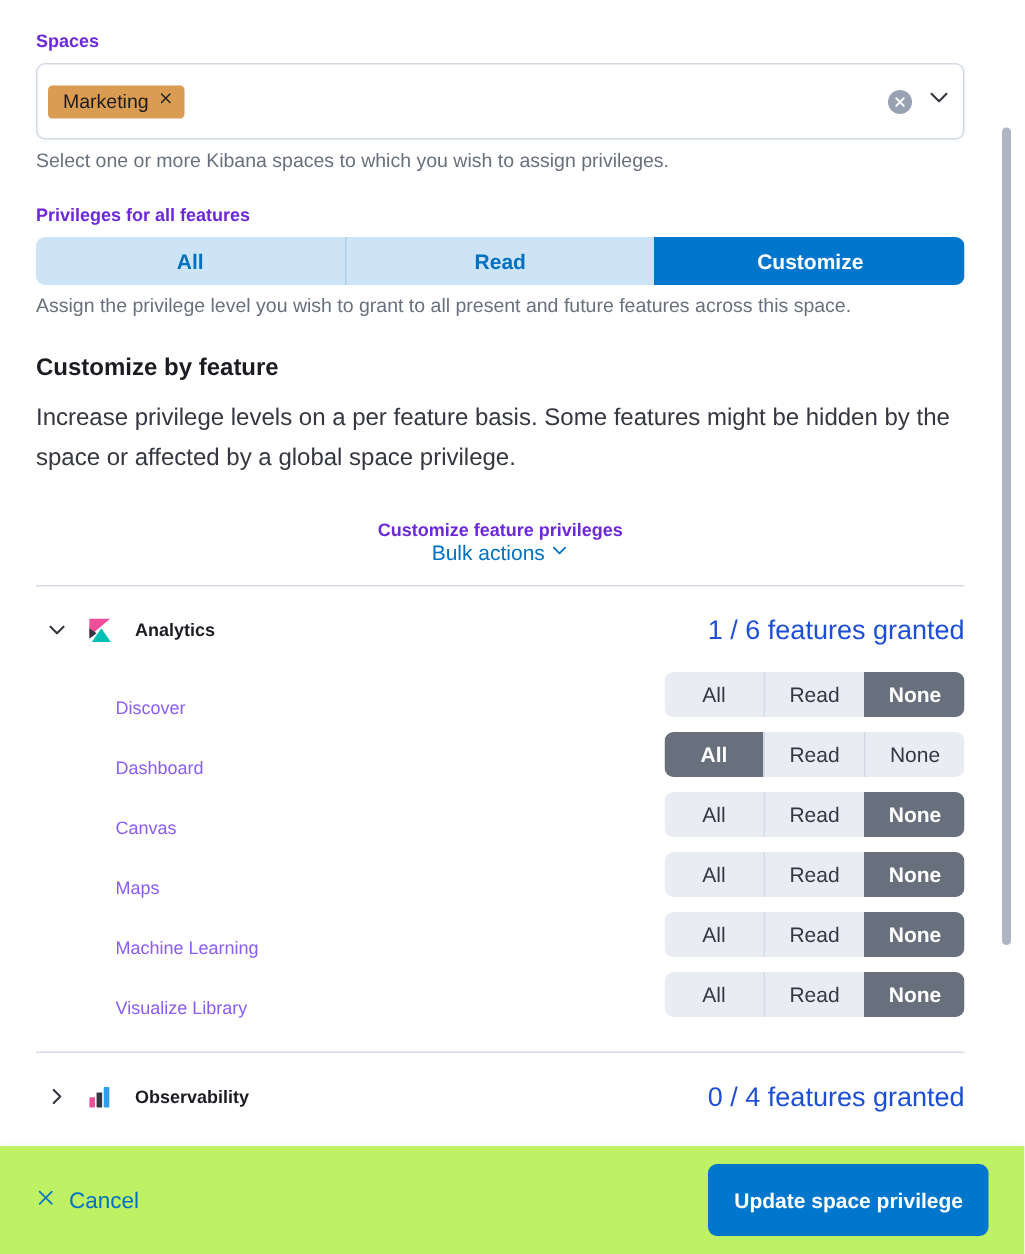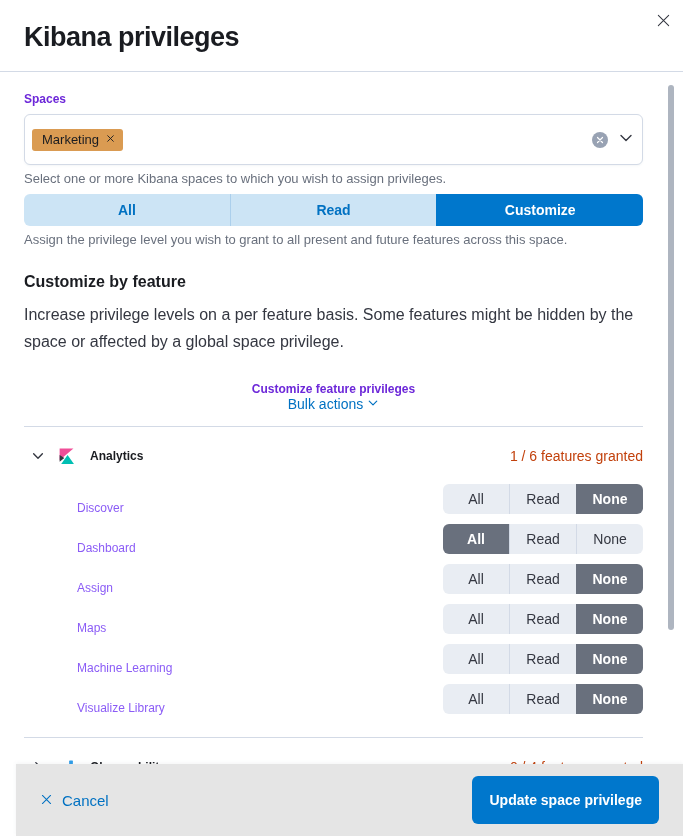--- a/index.html
+++ b/index.html
@@ -46,59 +46,49 @@
   .bulk-actions { color:#0071C2; font-size:14px; background:none; border:none; cursor:pointer;
     font-family:inherit; display:flex; gap:4px; }
   .divider { border:none; border-top:1px solid #D3DAE6; margin-top:14px; }
 
   
   .category-header { display:flex; align-items:center; height:46px; margin-top:6px; }
   .cat-toggle { background:none; border:none; cursor:pointer; width:20px; height:20px;
     display:flex; align-items:center; justify-content:center; margin-left:4px; }
   .cat-icon { margin-left:10px; width:17px; height:17px; display:flex; }
   .cat-name { margin-left:15px; font-size:12px; font-weight:700; color:#1a1c21; }
-  .cat-summary { margin-left:auto; font-size:14px; color:#c2410c;text-align:right; }
+  .cat-summary { margin-left:auto; font-size:18px; color:#1d4ed8;text-align:right; }
 
   .feature-row { display:flex; align-items:center; justify-content:space-between; height:40px; }
   .feature-label { padding-left:53px; font-size:12px; color:#8b5cf6;margin-top:17px; }
   .btn-group-sm { display:flex; width:200px; height:30px; border-radius:6px; overflow:hidden; }
   .btn-group-sm .seg { flex:1; border:none; cursor:pointer; font-family:inherit;
     font-size:14px; background:#E9EDF3; color:#343741; }
   .btn-group-sm .seg + .seg { border-left:1px solid #D3DAE6; }
   .btn-group-sm .seg.selected { background:#69707D; color:#fff; font-weight:700; border-left-color:#69707D; }
   .features-wrap { padding-bottom:10px; }
 
   
-  .footer { position:absolute; left:16px; right:0; bottom:0; height:72px; background:#e5e5e5;
+  .footer { position:absolute; left:0; right:0; bottom:0; height:72px; background:#bef264;
     display:flex; align-items:center; justify-content:space-between; padding:0 24px;
     box-shadow:0 -1px 4px rgba(105,112,125,0.08); }
   .cancel-link { display:flex; align-items:center; gap:9px; color:#0071C2; font-size:15px;
     background:none; border:none; cursor:pointer; font-family:inherit; }
   .submit-btn { background:#0077CC; color:#fff; font-size:14px; font-weight:700;
     border:none; border-radius:6px; height:48px; padding:0 17px; cursor:pointer; font-family:inherit; }
 
   
   .scrollbar-thumb { position:absolute; right:9px; top:85px; width:6px; height:545px;
     background:#AEB5C0; border-radius:3px; cursor:grab; }
 </style>
 </head>
 <body>
 
 <div class="flyout">
 
-  <div class="header">
-    <h1>Kibana privileges</h1>
-    <button class="close-btn">
-      <span>
-        <svg width="15" height="15" viewBox="0 0 16 16">
-            <path d="M2.5 2.5l11 11M13.5 2.5l-11 11" stroke="#343741" stroke-width="1.1" fill="none" stroke-linecap="round"></path>
-          </svg>
-      </span>
-    </button>
-  </div>
 
   <div class="body">
 
     <div class="form-label">Spaces</div>
     <div class="combobox">
       <span class="badge">
         <span>Marketing</span>
         <span class="badge-x">
           <svg width="9" height="9" viewBox="0 0 16 16">
               <path d="M3 3l10 10M13 3L3 13" stroke="#1a1c21" stroke-width="1.6" fill="none" stroke-linecap="round"></path>
@@ -113,20 +103,21 @@
         </button>
         <span>
           <svg width="16" height="16" viewBox="0 0 16 16">
               <path d="M3 5.5l5 5 5-5" stroke="#343741" stroke-width="1.4" fill="none" stroke-linecap="round" stroke-linejoin="round"></path>
             </svg>
         </span>
       </span>
     </div>
     <div class="help-text">Select one or more Kibana spaces to which you wish to assign privileges.</div>
 
+    <div class="form-label group-label">Privileges for all features</div>
     <div class="btn-group-lg">
       <button class="seg">All</button>
       <button class="seg">Read</button>
       <button class="seg selected">Customize</button>
     </div>
     <div class="help-text">Assign the privilege level you wish to grant to all present and future features across this space.</div>
 
     <div class="section-title">Customize by feature</div>
     <p class="section-desc">Increase privilege levels on a per feature basis. Some features might be hidden by the space or affected by a global space privilege.</p>
 
@@ -172,21 +163,21 @@
           </div>
           <div class="feature-row">
             <span class="feature-label">Dashboard</span>
             <div class="btn-group-sm">
               <button class="seg selected">All</button>
               <button class="seg">Read</button>
               <button class="seg">None</button>
             </div>
           </div>
           <div class="feature-row">
-            <span class="feature-label">Assign</span>
+            <span class="feature-label">Canvas</span>
             <div class="btn-group-sm">
               <button class="seg">All</button>
               <button class="seg">Read</button>
               <button class="seg selected">None</button>
             </div>
           </div>
           <div class="feature-row">
             <span class="feature-label">Maps</span>
             <div class="btn-group-sm">
               <button class="seg">All</button>

